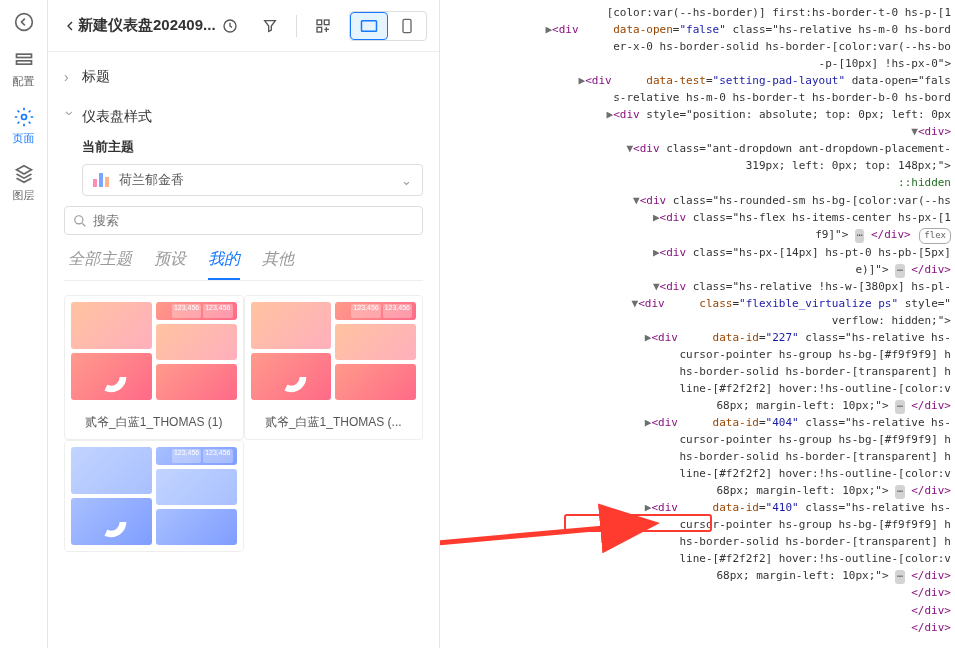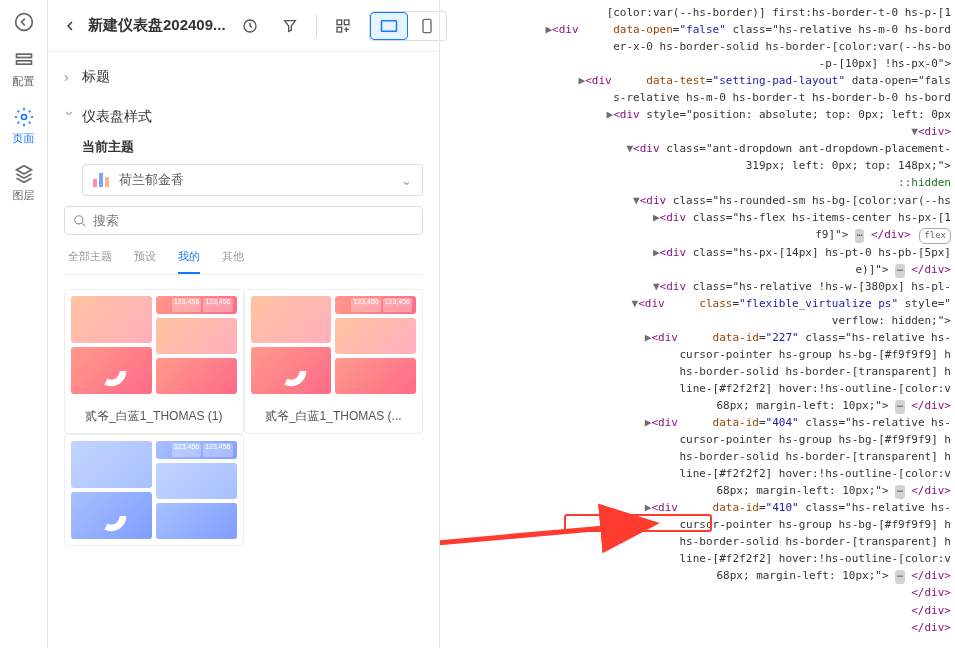--- a/index.html
+++ b/index.html
@@ -46,21 +46,20 @@
       background: #fff;
     }
     
     
     .header-bar {
       height: 52px;
       display: flex;
       align-items: center;
       padding: 0 14px;
       border-bottom: 1px solid #eee;
-      gap: 10px;
     }
     .header-back { cursor: pointer; display:flex; }
     .header-title {
       font-size: 15px;
       font-weight: 600;
       flex: 0 0 auto;
       max-width: 150px;
       overflow: hidden;
       text-overflow: ellipsis;
       white-space: nowrap;
@@ -166,21 +165,22 @@
       display: flex;
       margin-top: 14px;
       border-bottom: 1px solid #eee;
       gap: 22px;
       padding: 0 4px;
     }
     .tab-item {
       padding-bottom: 8px;
       cursor: pointer;
       color: #999;
-      font-size: 11px;
+      font-size: 16px;
+      font-style: italic;
     }
     .tab-item.active {
       color: #1677ff;
       border-bottom: 2px solid #1677ff;
     }
     
     
     .theme-grid {
       display: grid;
       grid-template-columns: 1fr 1fr;

